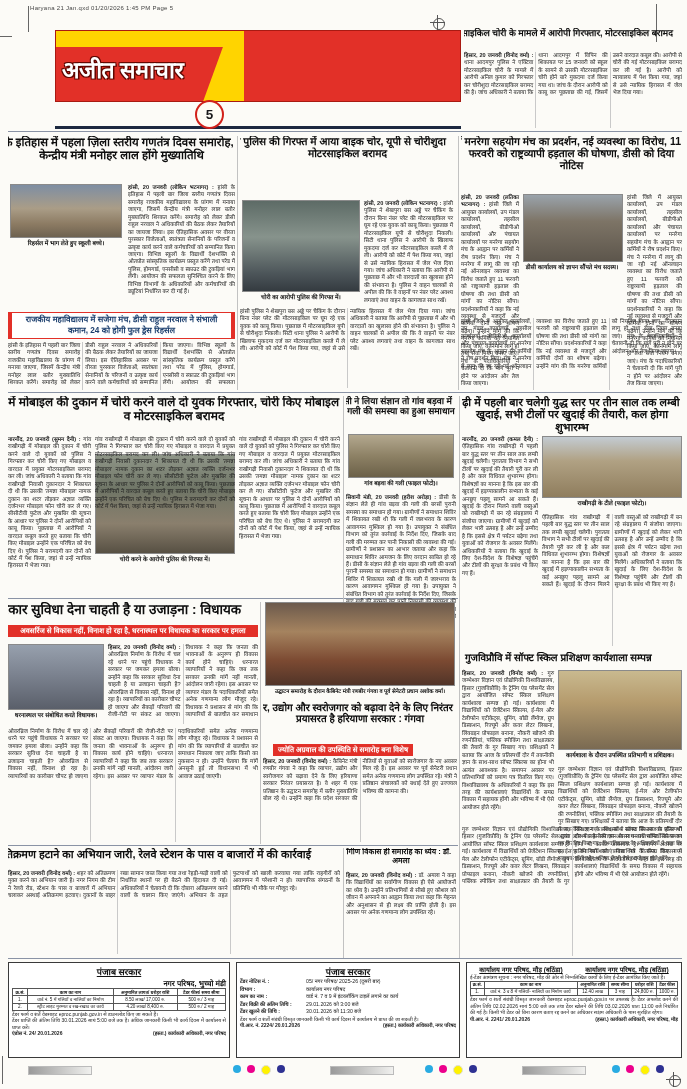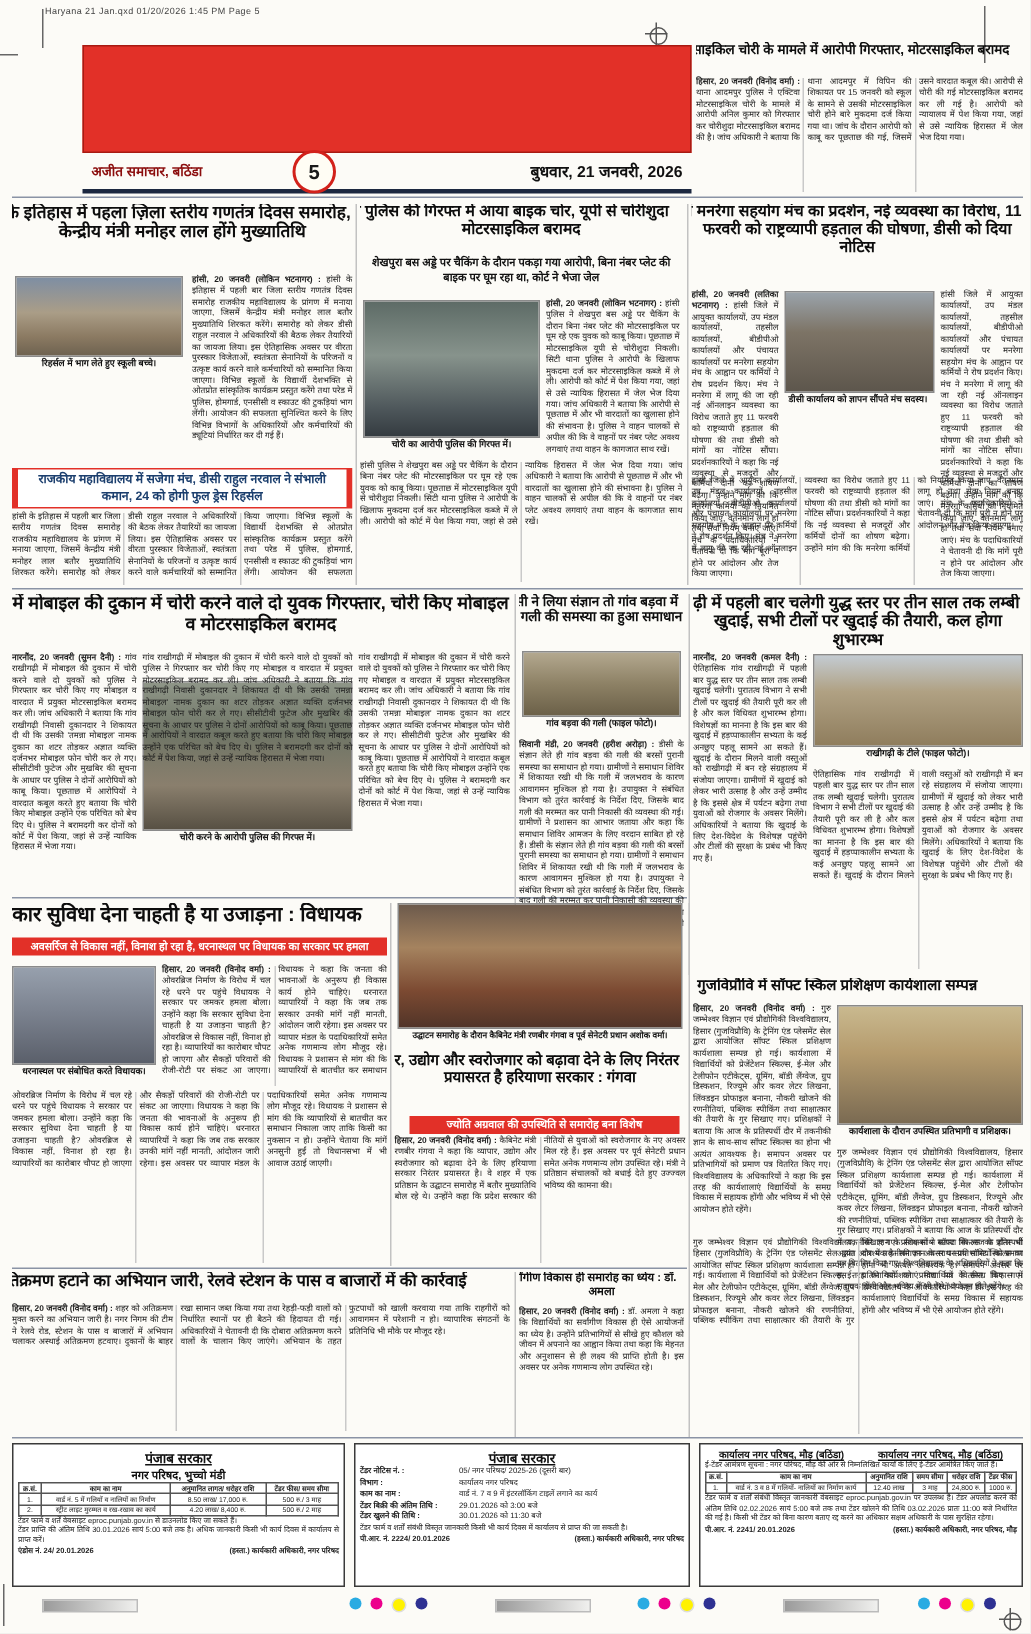--- a/index.html
+++ b/index.html
@@ -76,24 +76,23 @@
       <span class="v"></span>
     </div>
   <div class="cross" style="left:666px;top:1072px;">
       <span class="c"></span>
       <span class="h"></span>
       <span class="v"></span>
     </div>
   <div class="abs" style="left:2px;top:1056px;width:0.6px;height:28px;background:#666;"></div>
 
   <div class="mast">
-  </div>
-  <div class="msub">
-    <span class="ed">अजीत समाचार, बठिंडा</span>
-    <span class="dt">बुधवार, 21 जनवरी, 2026</span>
+    <div class="mlogo">
+      <div class="mlogo-text">अजीत समाचार</div>
+    </div>
   </div>
   <div class="pgcircle">5</div>
   <div class="thickrule"></div>
   <div class="rule" style="left:8px;top:131px;width:674px;height:0.7px;"></div>
 
   <div class="art" style="left:464px;top:28px;width:218px;height:101px;">
     <div class="hl" style="font-size:9px;"><span class="cond">मोटरसाइकिल चोरी के मामले में आरोपी गिरफ्तार, मोटरसाइकिल बरामद</span></div>
     <div class="bd c3" style="position:absolute;left:0;top:24px;width:218px;height:76px;">
       <span class="dl">हिसार, 20 जनवरी (विनोद वर्मा) :</span>
       <span>थाना आदमपुर पुलिस ने एक्टिवा मोटरसाइकिल चोरी के मामले में आरोपी अनिल कुमार को गिरफ्तार कर चोरीशुदा मोटरसाइकिल बरामद की है। जांच अधिकारी ने बताया कि थाना आदमपुर में विपिन की शिकायत पर 15 जनवरी को स्कूल के सामने से उसकी मोटरसाइकिल चोरी होने बारे मुकदमा दर्ज किया गया था। जांच के दौरान आरोपी को काबू कर पूछताछ की गई, जिसमें उसने वारदात कबूल की। आरोपी से चोरी की गई मोटरसाइकिल बरामद कर ली गई है। आरोपी को न्यायालय में पेश किया गया, जहां से उसे न्यायिक हिरासत में जेल भेज दिया गया।</span>
@@ -111,21 +110,20 @@
     <div class="bd abs" style="left:120px;top:48px;width:107px;height:124px;">
       <span class="dl">हांसी, 20 जनवरी (लोकिन भटनागर) :</span>
       <span>हांसी के इतिहास में पहली बार जिला स्तरीय गणतंत्र दिवस समारोह राजकीय महाविद्यालय के प्रांगण में मनाया जाएगा, जिसमें केन्द्रीय मंत्री मनोहर लाल बतौर मुख्यातिथि शिरकत करेंगे। समारोह को लेकर डीसी राहुल नरवाल ने अधिकारियों की बैठक लेकर तैयारियों का जायजा लिया। इस ऐतिहासिक अवसर पर वीरता पुरस्कार विजेताओं, स्वतंत्रता सेनानियों के परिजनों व उत्कृष्ट कार्य करने वाले कर्मचारियों को सम्मानित किया जाएगा। विभिन्न स्कूलों के विद्यार्थी देशभक्ति से ओतप्रोत सांस्कृतिक कार्यक्रम प्रस्तुत करेंगे तथा परेड में पुलिस, होमगार्ड, एनसीसी व स्काउट की टुकड़ियां भाग लेंगी। आयोजन की सफलता सुनिश्चित करने के लिए विभिन्न विभागों के अधिकारियों और कर्मचारियों की ड्यूटियां निर्धारित कर दी गई हैं।</span>
     </div>
     <div class="kick abs" style="left:0;top:176px;width:227px;">राजकीय महाविद्यालय में सजेगा मंच, डीसी राहुल नरवाल ने संभाली कमान, 24 को होगी फुल ड्रेस रिहर्सल</div>
     <div class="bd c3 abs" style="left:0;top:206px;width:227px;height:48px;">हांसी के इतिहास में पहली बार जिला स्तरीय गणतंत्र दिवस समारोह राजकीय महाविद्यालय के प्रांगण में मनाया जाएगा, जिसमें केन्द्रीय मंत्री मनोहर लाल बतौर मुख्यातिथि शिरकत करेंगे। समारोह को लेकर डीसी राहुल नरवाल ने अधिकारियों की बैठक लेकर तैयारियों का जायजा लिया। इस ऐतिहासिक अवसर पर वीरता पुरस्कार विजेताओं, स्वतंत्रता सेनानियों के परिजनों व उत्कृष्ट कार्य करने वाले कर्मचारियों को सम्मानित किया जाएगा। विभिन्न स्कूलों के विद्यार्थी देशभक्ति से ओतप्रोत सांस्कृतिक कार्यक्रम प्रस्तुत करेंगे तथा परेड में पुलिस, होमगार्ड, एनसीसी व स्काउट की टुकड़ियां भाग लेंगी। आयोजन की सफलता सुनिश्चित करने के लिए विभिन्न विभागों के अधिकारियों और कर्मचारियों की ड्यूटियां निर्धारित कर दी गई हैं।</div>
   </div>
 
   <div class="art" style="left:240px;top:136px;width:215px;height:254px;">
     <div class="hl" style="font-size:10.5px;"><span class="cond">हांसी पुलिस की गिरफ्त में आया बाइक चोर, यूपी से चोरीशुदा मोटरसाइकिल बरामद</span></div>
-    <div class="sub abs" style="left:0;top:34px;width:215px;">शेखपुरा बस अड्डे पर चैकिंग के दौरान पकड़ा गया आरोपी, बिना नंबर प्लेट की बाइक पर घूम रहा था, कोर्ट ने भेजा जेल</div>
     <div class="ph abs" style="left:2px;top:64px;width:118px;height:92px;background:linear-gradient(180deg,#5d6b66 0%,#87938c 40%,#4d565a 80%,#343b40 100%);"></div>
     <div class="cap abs" style="left:0;top:158px;width:122px;">चोरी का आरोपी पुलिस की गिरफ्त में।</div>
     <div class="bd abs" style="left:124px;top:64px;width:89px;height:104px;">
       <span class="dl">हांसी, 20 जनवरी (लोकिन भटनागर) :</span>
       <span>हांसी पुलिस ने शेखपुरा बस अड्डे पर चैकिंग के दौरान बिना नंबर प्लेट की मोटरसाइकिल पर घूम रहे एक युवक को काबू किया। पूछताछ में मोटरसाइकिल यूपी से चोरीशुदा निकली। सिटी थाना पुलिस ने आरोपी के खिलाफ मुकदमा दर्ज कर मोटरसाइकिल कब्जे में ले ली। आरोपी को कोर्ट में पेश किया गया, जहां से उसे न्यायिक हिरासत में जेल भेज दिया गया। जांच अधिकारी ने बताया कि आरोपी से पूछताछ में और भी वारदातों का खुलासा होने की संभावना है। पुलिस ने वाहन चालकों से अपील की कि वे वाहनों पर नंबर प्लेट अवश्य लगवाएं तथा वाहन के कागजात साथ रखें।</span>
     </div>
     <div class="bd c2 abs" style="left:0;top:172px;width:215px;height:80px;">हांसी पुलिस ने शेखपुरा बस अड्डे पर चैकिंग के दौरान बिना नंबर प्लेट की मोटरसाइकिल पर घूम रहे एक युवक को काबू किया। पूछताछ में मोटरसाइकिल यूपी से चोरीशुदा निकली। सिटी थाना पुलिस ने आरोपी के खिलाफ मुकदमा दर्ज कर मोटरसाइकिल कब्जे में ले ली। आरोपी को कोर्ट में पेश किया गया, जहां से उसे न्यायिक हिरासत में जेल भेज दिया गया। जांच अधिकारी ने बताया कि आरोपी से पूछताछ में और भी वारदातों का खुलासा होने की संभावना है। पुलिस ने वाहन चालकों से अपील की कि वे वाहनों पर नंबर प्लेट अवश्य लगवाएं तथा वाहन के कागजात साथ रखें।</div>
   </div>
 
   <div class="art" style="left:461px;top:136px;width:221px;height:254px;">
@@ -191,21 +189,21 @@
       <span class="dl">हिसार, 20 जनवरी (विनोद वर्मा) :</span>
       <span>ओवरब्रिज निर्माण के विरोध में चल रहे धरने पर पहुंचे विधायक ने सरकार पर जमकर हमला बोला। उन्होंने कहा कि सरकार सुविधा देना चाहती है या उजाड़ना चाहती है? ओवरब्रिज से विकास नहीं, विनाश हो रहा है। व्यापारियों का कारोबार चौपट हो जाएगा और सैकड़ों परिवारों की रोजी-रोटी पर संकट आ जाएगा। विधायक ने कहा कि जनता की भावनाओं के अनुरूप ही विकास कार्य होने चाहिएं। धरनारत व्यापारियों ने कहा कि जब तक सरकार उनकी मांगें नहीं मानती, आंदोलन जारी रहेगा। इस अवसर पर व्यापार मंडल के पदाधिकारियों समेत अनेक गणमान्य लोग मौजूद रहे। विधायक ने प्रशासन से मांग की कि व्यापारियों से बातचीत कर समाधान निकाला जाए ताकि किसी का नुकसान न हो। उन्होंने चेताया कि मांगें अनसुनी हुईं तो विधानसभा में भी आवाज उठाई जाएगी।</span>
     </div>
     <div class="bd c3 abs" style="left:0;top:126px;width:250px;height:114px;">ओवरब्रिज निर्माण के विरोध में चल रहे धरने पर पहुंचे विधायक ने सरकार पर जमकर हमला बोला। उन्होंने कहा कि सरकार सुविधा देना चाहती है या उजाड़ना चाहती है? ओवरब्रिज से विकास नहीं, विनाश हो रहा है। व्यापारियों का कारोबार चौपट हो जाएगा और सैकड़ों परिवारों की रोजी-रोटी पर संकट आ जाएगा। विधायक ने कहा कि जनता की भावनाओं के अनुरूप ही विकास कार्य होने चाहिएं। धरनारत व्यापारियों ने कहा कि जब तक सरकार उनकी मांगें नहीं मानती, आंदोलन जारी रहेगा। इस अवसर पर व्यापार मंडल के पदाधिकारियों समेत अनेक गणमान्य लोग मौजूद रहे। विधायक ने प्रशासन से मांग की कि व्यापारियों से बातचीत कर समाधान निकाला जाए ताकि किसी का नुकसान न हो। उन्होंने चेताया कि मांगें अनसुनी हुईं तो विधानसभा में भी आवाज उठाई जाएगी।</div>
   </div>
 
   <div class="art" style="left:263px;top:602px;width:194px;height:242px;">
     <div class="ph abs" style="left:2px;top:0;width:190px;height:84px;background:linear-gradient(180deg,#6c5a4c 0%,#a5835f 35%,#7c4a32 70%,#513428 100%);"></div>
     <div class="cap abs" style="left:0;top:86px;width:194px;font-size:5.6px;">उद्घाटन समारोह के दौरान कैबिनेट मंत्री रणबीर गंगवा व पूर्व सेनेटरी प्रधान अशोक वर्मा।</div>
     <div class="hl abs" style="left:0;top:100px;width:194px;font-size:10px;"><span class="cond">व्यापार, उद्योग और स्वरोजगार को बढ़ावा देने के लिए निरंतर प्रयासरत है हरियाणा सरकार : गंगवा</span></div>
-    <div class="ban abs" style="left:10px;top:142px;width:180px;box-sizing:border-box;">ज्योति अग्रवाल की उपस्थिति से समारोह बना विशेष</div>
+    <div class="ban abs" style="left:10px;top:142px;width:140px;box-sizing:border-box;">ज्योति अग्रवाल की उपस्थिति से समारोह बना विशेष</div>
     <div class="bd c2 abs" style="left:0;top:156px;width:194px;height:84px;">
       <span class="dl">हिसार, 20 जनवरी (विनोद वर्मा) :</span>
       <span>कैबिनेट मंत्री रणबीर गंगवा ने कहा कि व्यापार, उद्योग और स्वरोजगार को बढ़ावा देने के लिए हरियाणा सरकार निरंतर प्रयासरत है। वे शहर में एक प्रतिष्ठान के उद्घाटन समारोह में बतौर मुख्यातिथि बोल रहे थे। उन्होंने कहा कि प्रदेश सरकार की नीतियों से युवाओं को स्वरोजगार के नए अवसर मिल रहे हैं। इस अवसर पर पूर्व सेनेटरी प्रधान समेत अनेक गणमान्य लोग उपस्थित रहे। मंत्री ने प्रतिष्ठान संचालकों को बधाई देते हुए उज्ज्वल भविष्य की कामना की।</span>
     </div>
   </div>
 
   <div class="art" style="left:462px;top:652px;width:220px;height:306px;">
     <div class="hl" style="font-size:10px;"><span class="cond">गुजविप्रौवि में सॉफ्ट स्किल प्रशिक्षण कार्यशाला सम्पन्न</span></div>
     <div class="bd abs" style="left:0;top:18px;width:92px;height:152px;">
       <span class="dl">हिसार, 20 जनवरी (विनोद वर्मा) :</span>
@@ -231,21 +229,21 @@
   <div class="art" style="left:346px;top:848px;width:110px;height:108px;">
     <div class="hl" style="font-size:7.6px;"><span class="cond">सर्वांगीण विकास ही समारोह का ध्येय : डॉ. अमला</span></div>
     <div class="bd abs" style="left:0;top:24px;width:110px;height:82px;">
       <span class="dl">हिसार, 20 जनवरी (विनोद वर्मा) :</span>
       <span>डॉ. अमला ने कहा कि विद्यार्थियों का सर्वांगीण विकास ही ऐसे आयोजनों का ध्येय है। उन्होंने प्रतिभागियों से सीखे हुए कौशल को जीवन में अपनाने का आह्वान किया तथा कहा कि मेहनत और अनुशासन से ही लक्ष्य की प्राप्ति होती है। इस अवसर पर अनेक गणमान्य लोग उपस्थित रहे।</span>
     </div>
   </div>
 
   <div class="nbox" style="left:8px;top:962px;width:222px;height:96px;">
     <div class="ntl" style="font-size:9px;">पंजाब सरकार</div>
-    <div style="font-weight:bold;text-align:center;font-size:7.5px;color:#111;">नगर परिषद, भुच्चो मंडी</div>
+    <div style="font-weight:bold;text-align:right;font-size:7.5px;color:#111;">नगर परिषद, भुच्चो मंडी</div>
     <table class="ntable">
       <tbody>
           <tr>
         <th>क्र.सं.</th>
         <th>काम का नाम</th>
         <th>अनुमानित लागत/ धरोहर राशि</th>
         <th>टेंडर फीस/ समय सीमा</th>
       </tr>
       <tr>
         <td>1.</td>

